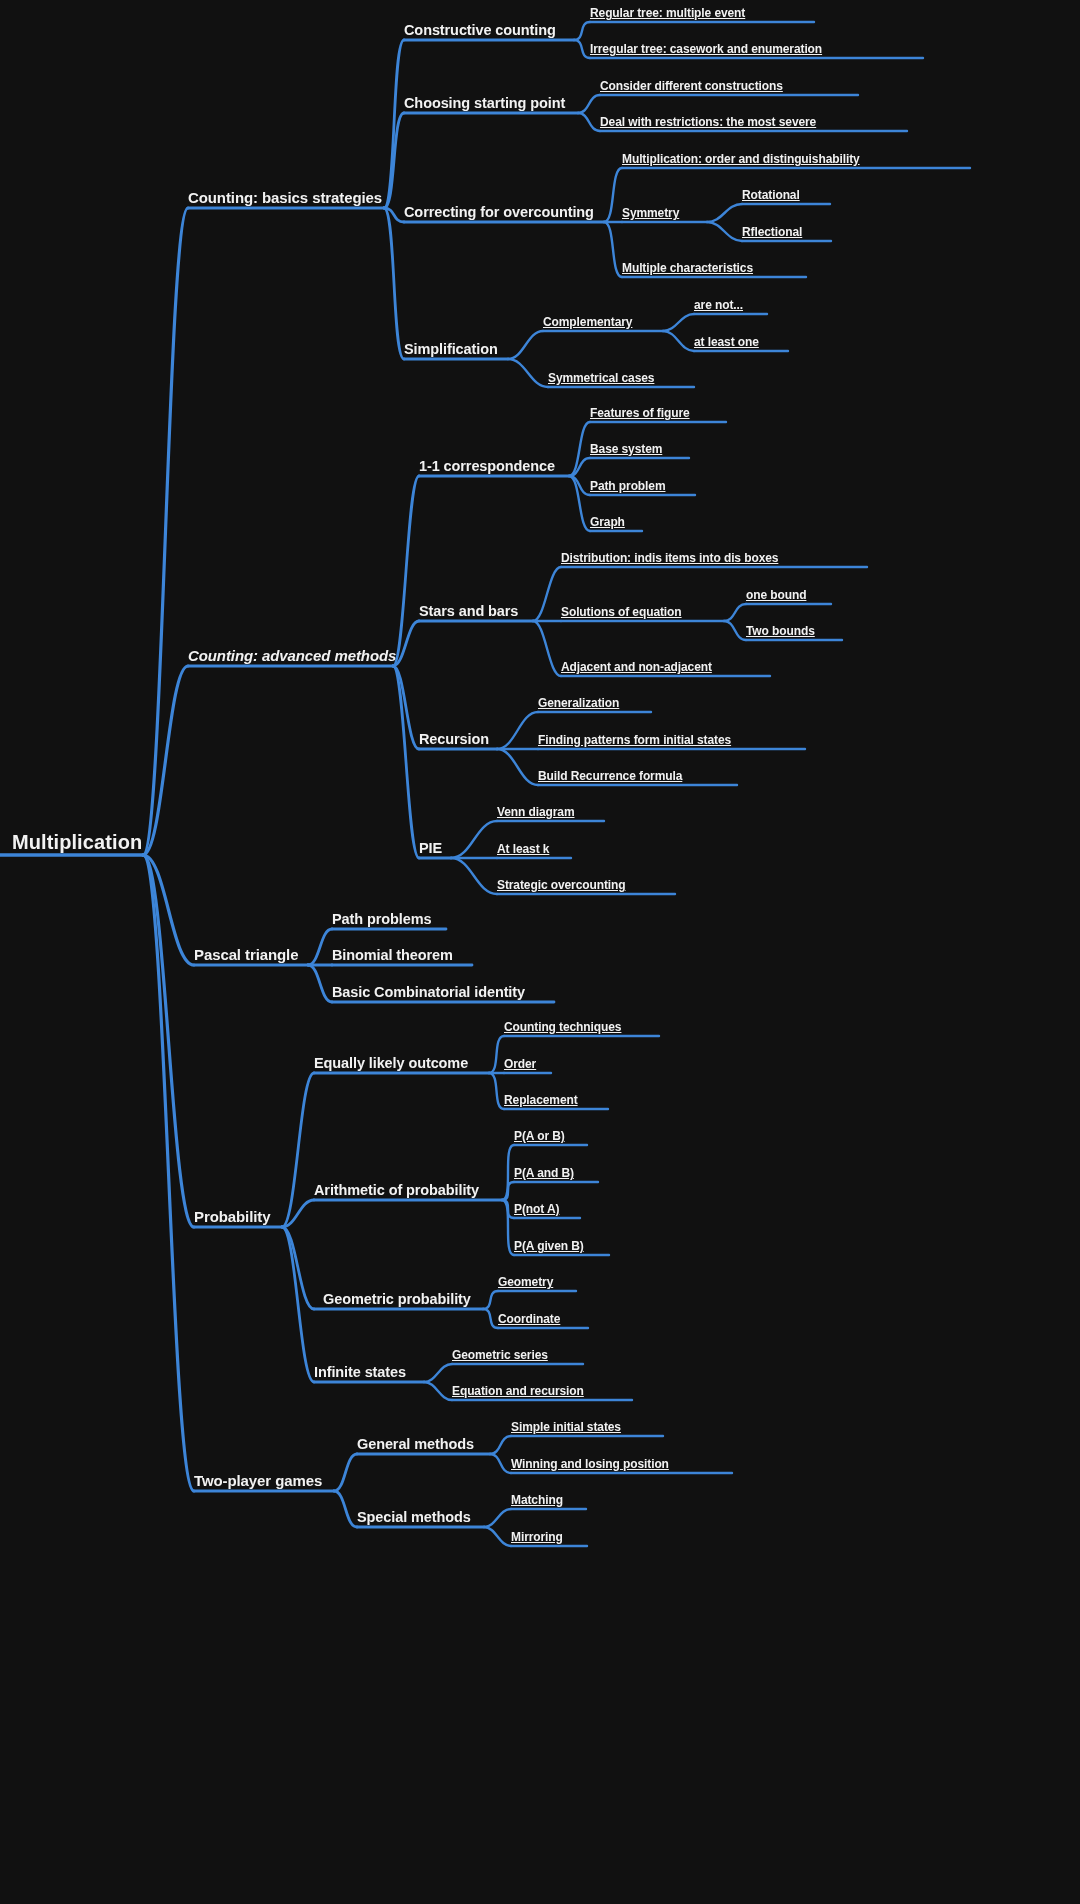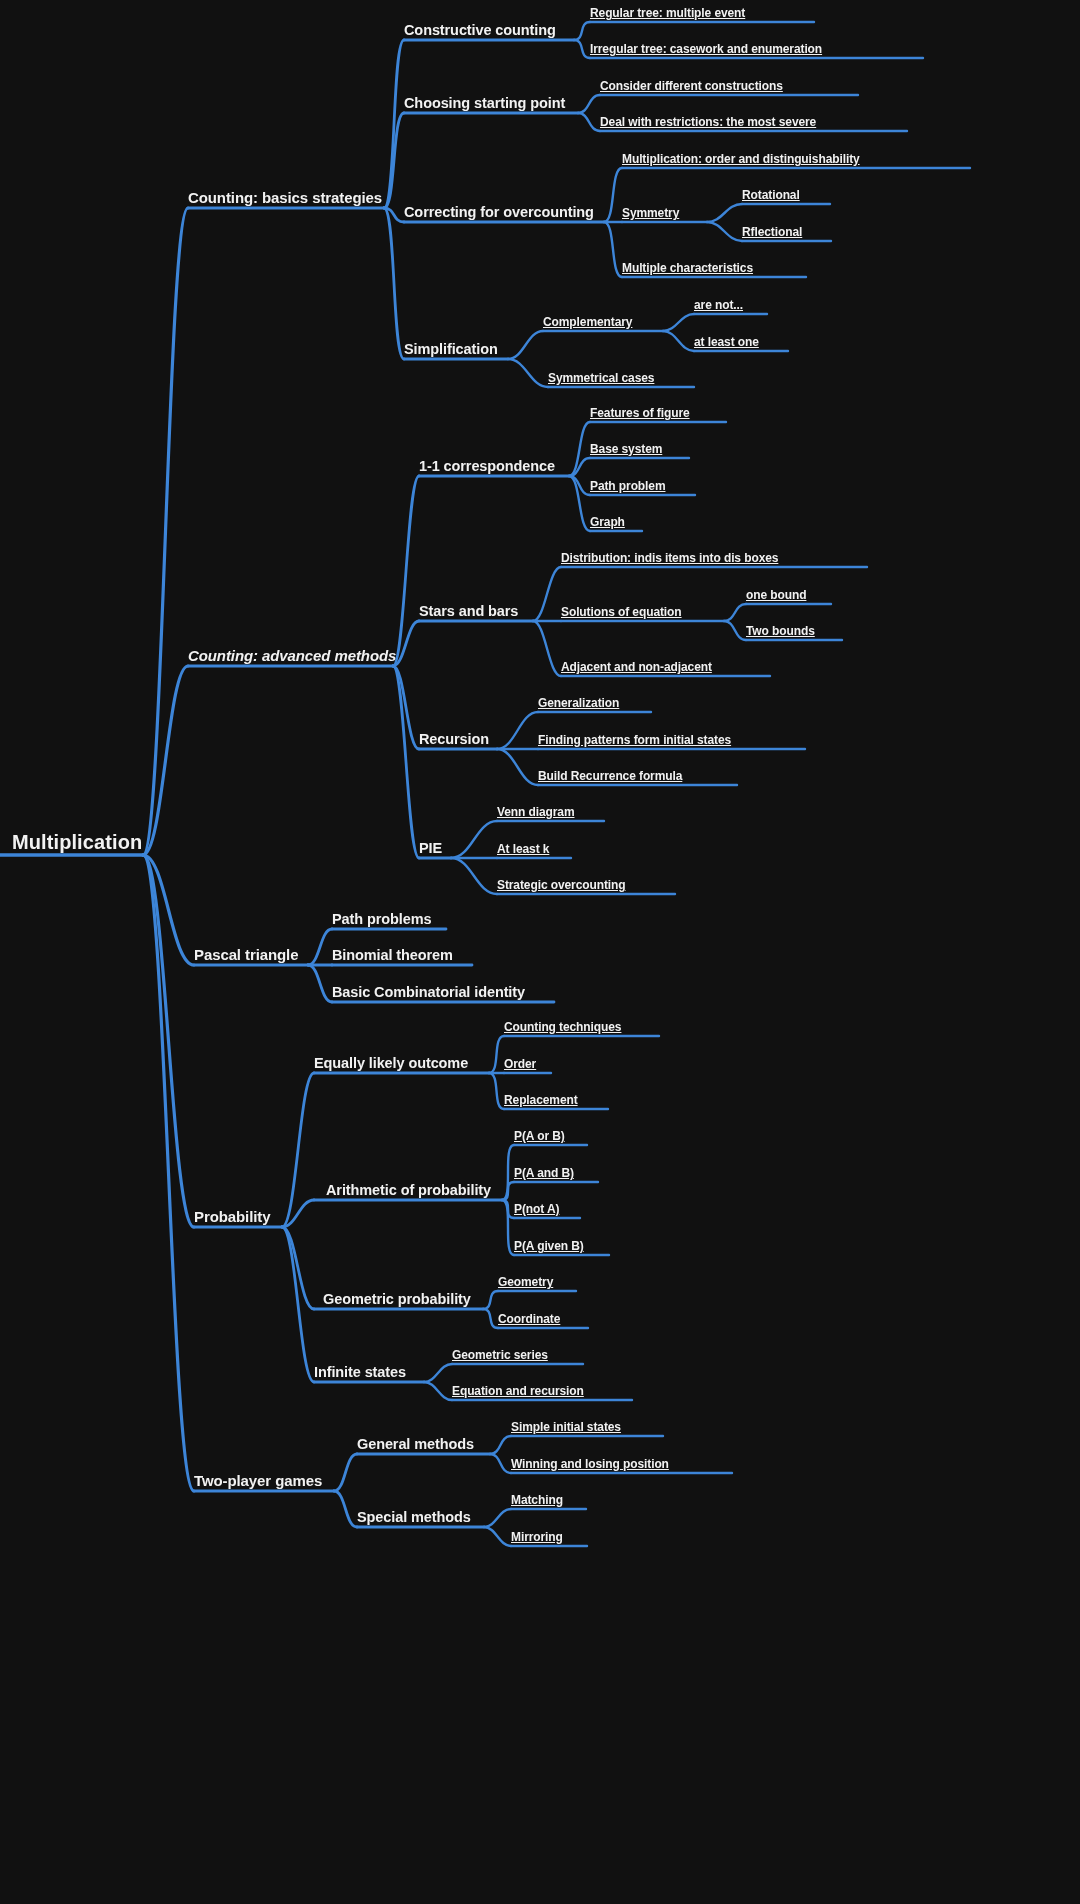--- a/index.html
+++ b/index.html
@@ -221,21 +221,21 @@
       <div class="node-label depth-3" style="left: 497px; top: 894px;">Strategic overcounting</div>
       <div class="node-label depth-1" style="left: 194px; top: 965px;">Pascal triangle</div>
       <div class="node-label depth-2" style="left: 332px; top: 929px;">Path problems</div>
       <div class="node-label depth-2" style="left: 332px; top: 965px;">Binomial theorem</div>
       <div class="node-label depth-2" style="left: 332px; top: 1002px;">Basic Combinatorial identity</div>
       <div class="node-label depth-1" style="left: 194px; top: 1227px;">Probability</div>
       <div class="node-label depth-2" style="left: 314px; top: 1073px;">Equally likely outcome</div>
       <div class="node-label depth-3" style="left: 504px; top: 1036px;">Counting techniques</div>
       <div class="node-label depth-3" style="left: 504px; top: 1073px;">Order</div>
       <div class="node-label depth-3" style="left: 504px; top: 1109px;">Replacement</div>
-      <div class="node-label depth-2" style="left: 314px; top: 1200px; margin-left: 12px;">Arithmetic of probability</div>
+      <div class="node-label depth-2" style="left: 314px; top: 1200px;">Arithmetic of probability</div>
       <div class="node-label depth-3" style="left: 514px; top: 1145px;">P(A or B)</div>
       <div class="node-label depth-3" style="left: 514px; top: 1182px;">P(A and B)</div>
       <div class="node-label depth-3" style="left: 514px; top: 1218px;">P(not A)</div>
       <div class="node-label depth-3" style="left: 514px; top: 1255px;">P(A given B)</div>
       <div class="node-label depth-2" style="left: 314px; top: 1309px; margin-left: 9px;">Geometric probability</div>
       <div class="node-label depth-3" style="left: 498px; top: 1291px;">Geometry</div>
       <div class="node-label depth-3" style="left: 498px; top: 1328px;">Coordinate</div>
       <div class="node-label depth-2" style="left: 314px; top: 1382px;">Infinite states</div>
       <div class="node-label depth-3" style="left: 452px; top: 1364px;">Geometric series</div>
       <div class="node-label depth-3" style="left: 452px; top: 1400px;">Equation and recursion</div>

